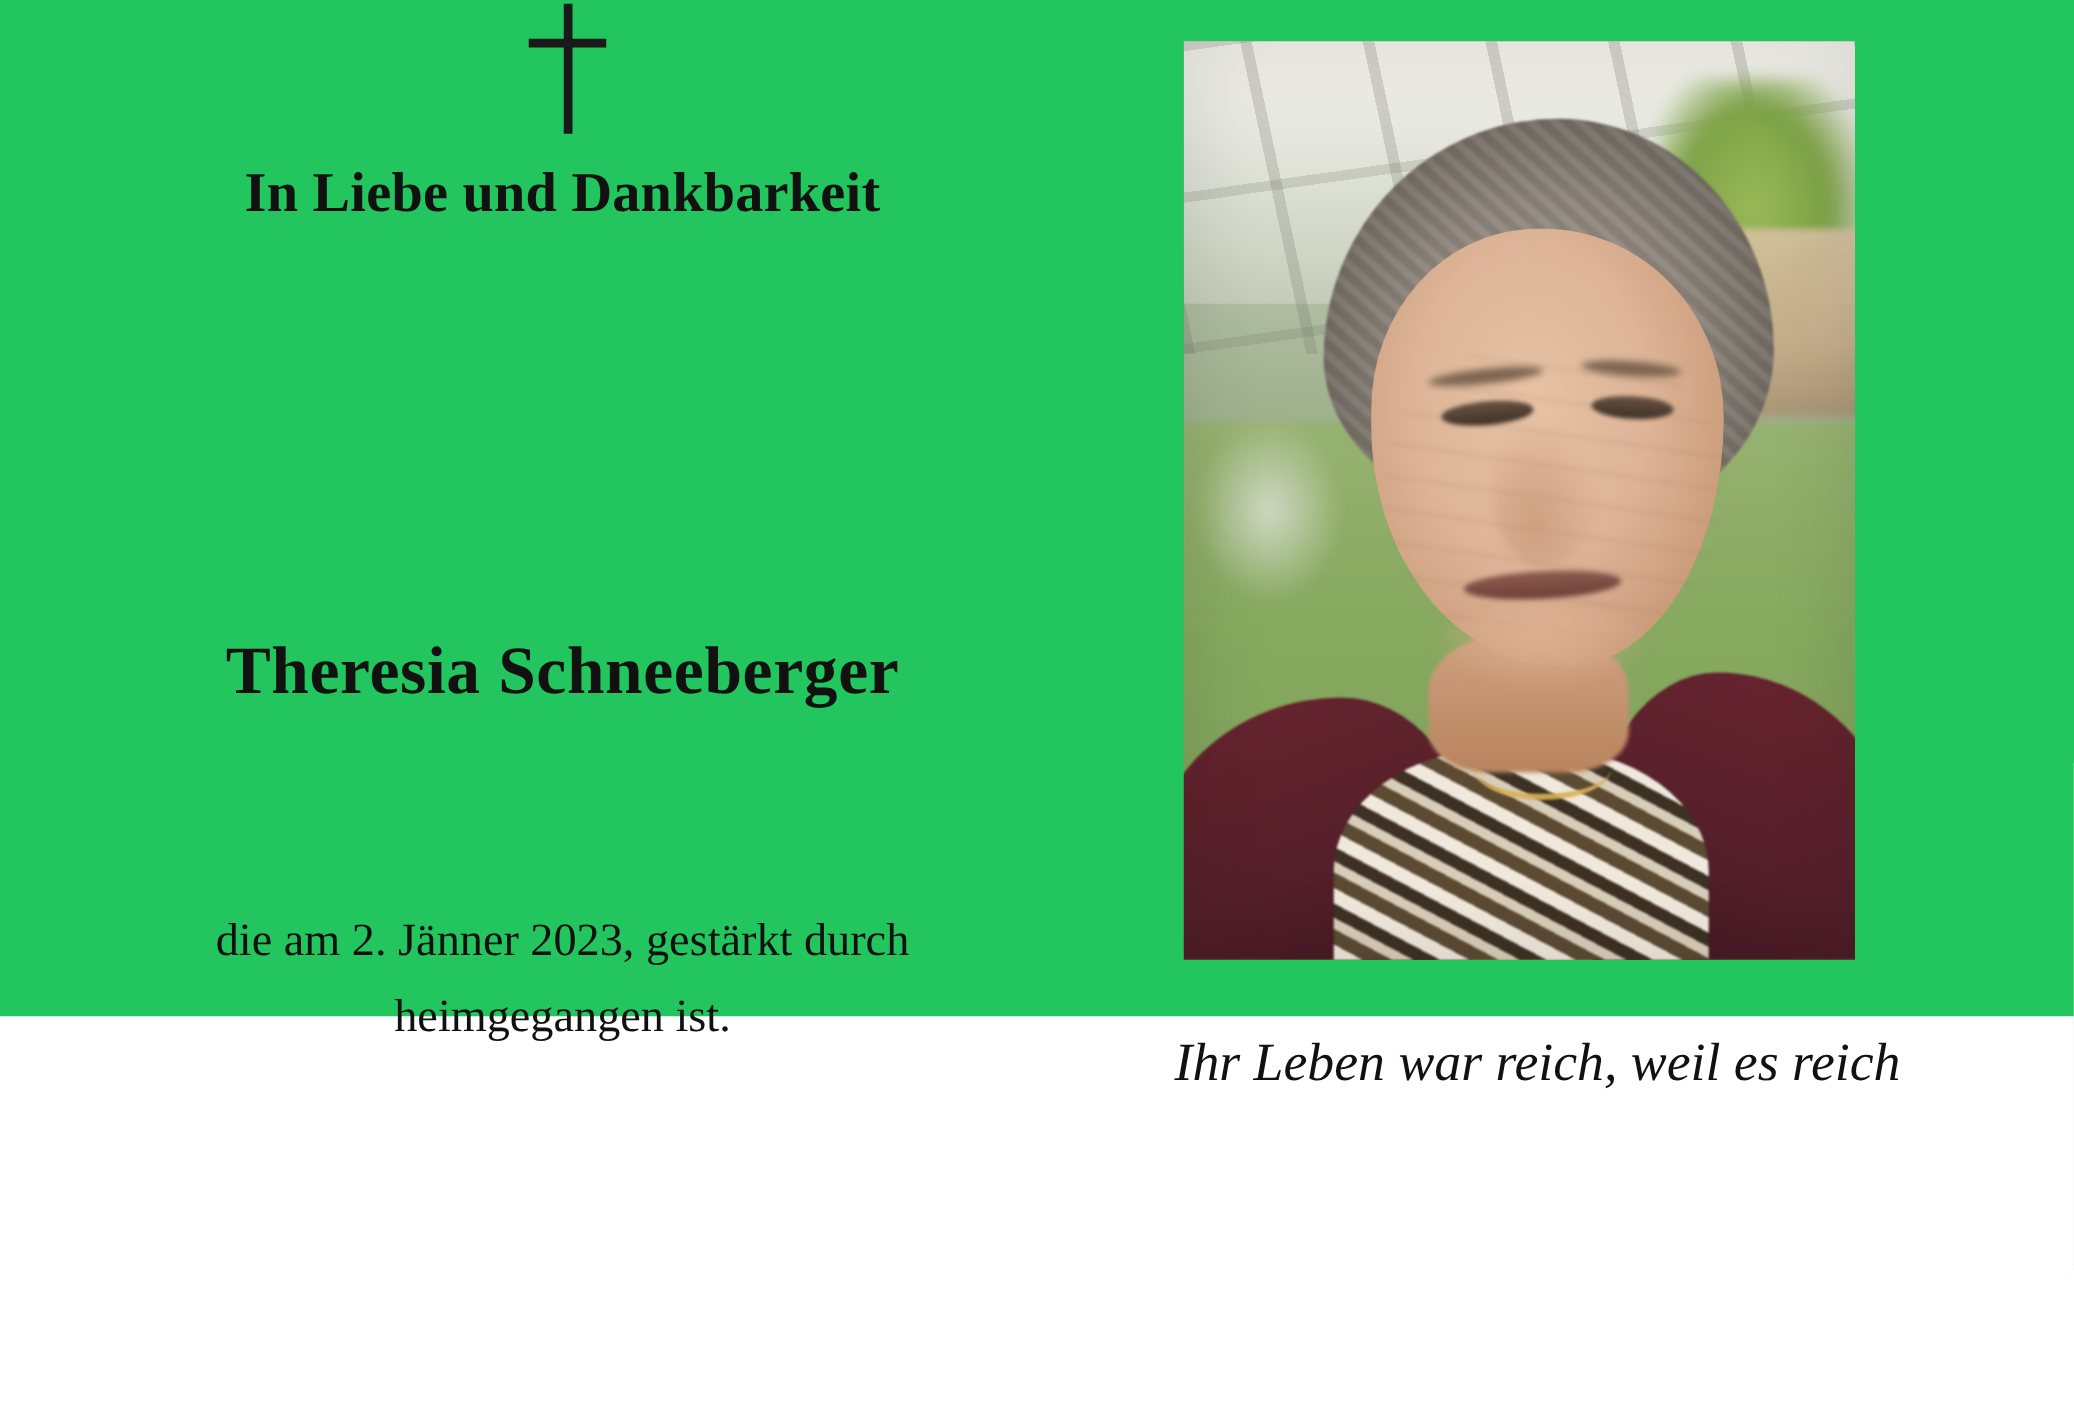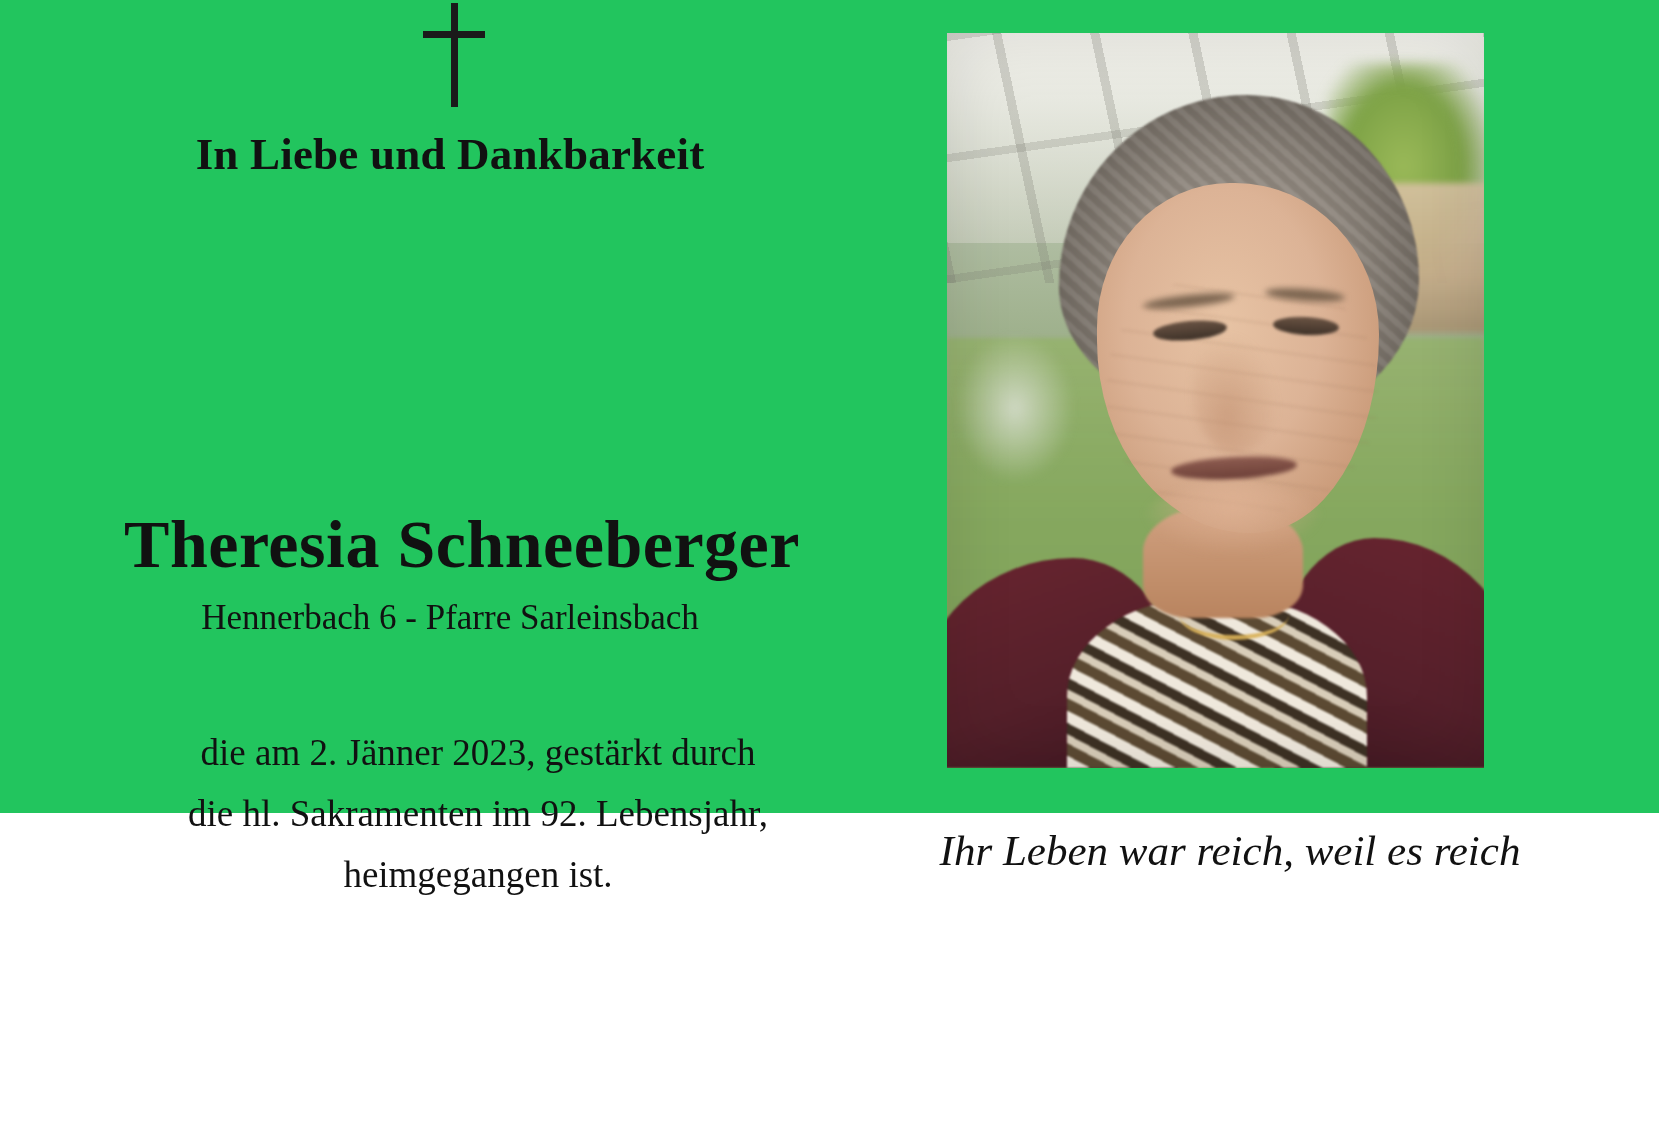--- a/index.html
+++ b/index.html
@@ -80,44 +80,43 @@
     left: 0;
     top: 205px;
     width: 900px;
     font-size: 37px;
     line-height: 61px;
   }
   .intro div { white-space: nowrap; }
 
   .name {
     position: absolute;
-    left: 12px;
+    left: 0;
     top: 505px;
     width: 900px;
-    font-size: 68px;
+    font-size: 54px;
     font-weight: bold;
     letter-spacing: 0.5px;
   }
 
   .address {
     position: absolute;
     left: 0;
     top: 598px;
     width: 900px;
     font-size: 35px;
   }
 
   .passage {
     position: absolute;
     left: 0;
     top: 722px;
     width: 900px;
     font-size: 37px;
     line-height: 61px;
-    margin-left: 28px;
   }
   .passage div { white-space: nowrap; }
 
   
   .right-col {
     position: absolute;
     left: 900px;
     top: 0;
     width: 759px;
     height: 1141px;
@@ -333,25 +332,23 @@
         <div class="v"></div>
         <div class="h"></div>
       </div>
     </div>
 
     <div class="headline">In Liebe und Dankbarkeit</div>
 
 
     <div class="name">Theresia Schneeberger</div>
 
-    <div class="address">Hennerbach 6 - Pfarre Sarleinsbach</div>
 
     <div class="passage">
       <div>die am 2. Jänner 2023, gestärkt durch</div>
-      <div>die hl. Sakramenten im 92. Lebensjahr,</div>
       <div>heimgegangen ist.</div>
     </div>
   </div>
 
   <div class="right-col">
 
     <div class="photo-frame">
       <div class="ph-bg"></div>
       <div class="ph-sky"></div>
       <div class="ph-bars"></div>

